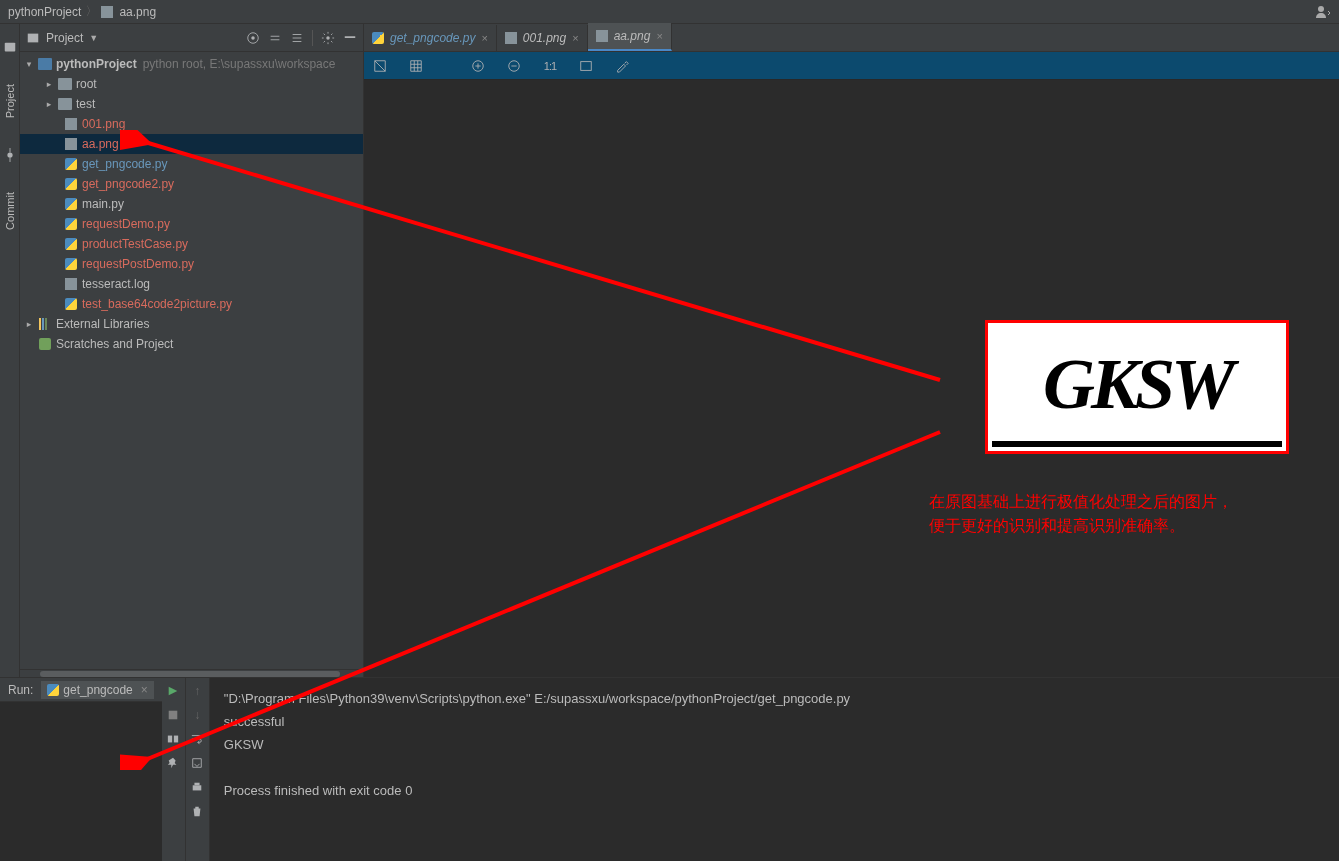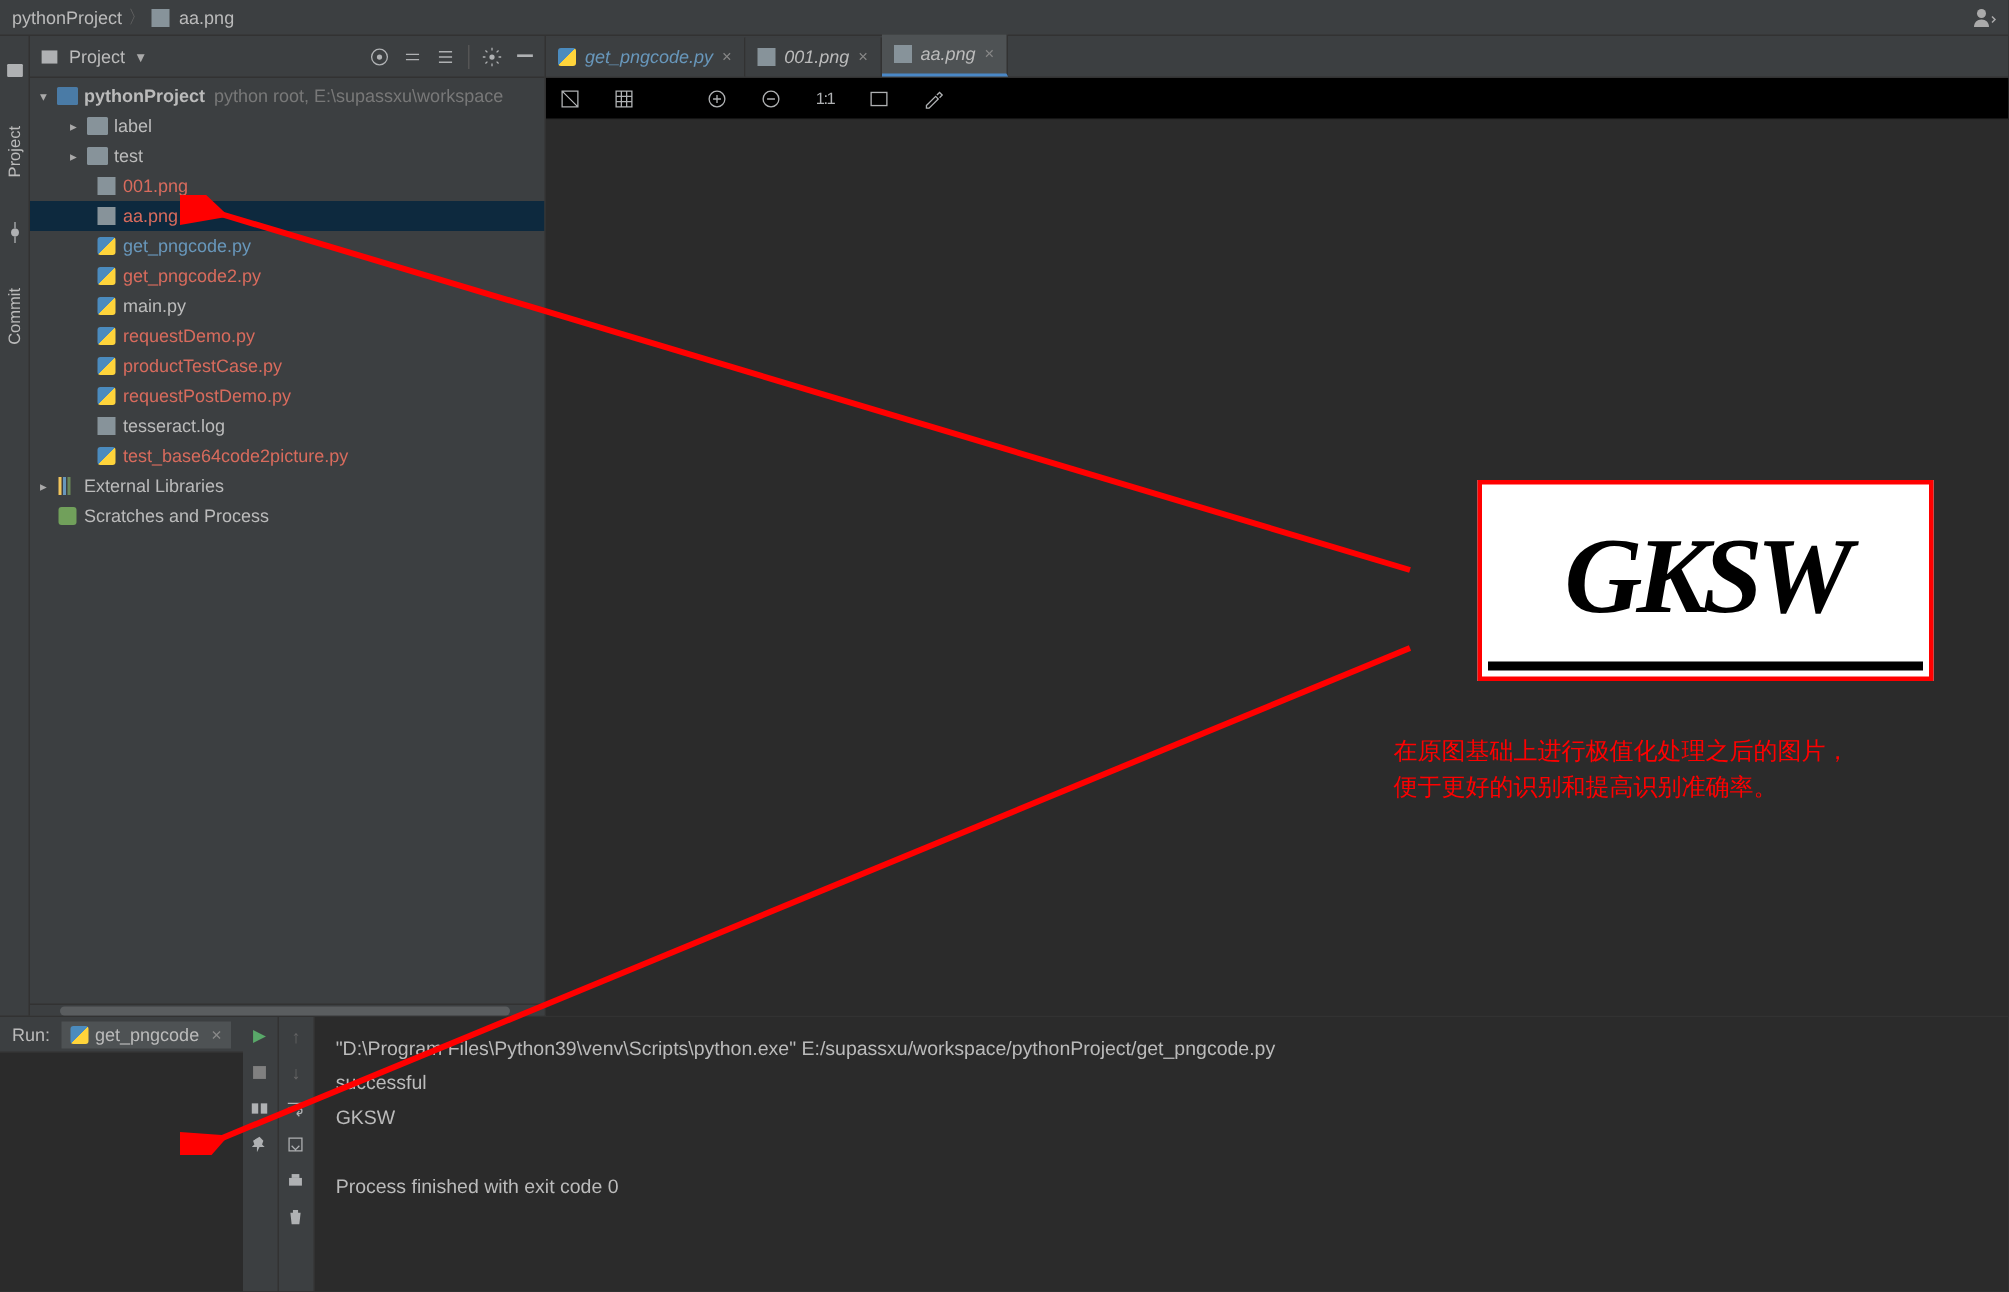--- a/index.html
+++ b/index.html
@@ -40,21 +40,21 @@
 .lib-ico span:nth-child(3){background:#6a8759;}
 .scratch-ico { width:12px; height:12px; background:#71a05b; border-radius:2px; }
 .editor-area { flex:1; background:#2b2b2b; display:flex; flex-direction:column; position:relative; }
 .tabs { height:28px; display:flex; align-items:flex-end; background:#3c3f41; border-bottom:1px solid #323232; }
 .tab { height:26px; display:flex; align-items:center; padding:0 8px; gap:6px; cursor:pointer; border-right:1px solid #323232; background:#3c3f41; }
 .tab.active { background:#4e5254; border-bottom:2px solid #4a88c7; height:28px; }
 .tab .tlbl { color:#bbb; font-style:italic; }
 .tab .tlbl.vcs { color:#6897bb; }
 .tab .tlbl.novcs { color:#bbb; }
 .tab .close { color:#888; font-size:11px; cursor:pointer; }
-.img-toolbar { height:28px; display:flex; align-items:center; gap:20px; padding:0 8px; background:#000000; border-bottom:1px solid #282828; }
+.img-toolbar { height:28px; display:flex; align-items:center; gap:20px; padding:0 8px; background:#0c4a6e; border-bottom:1px solid #282828; }
 .img-toolbar .tico { width:16px; height:16px; cursor:pointer; color:#afb1b3; display:flex; align-items:center; justify-content:center; font-size:12px; }
 .img-canvas { flex:1; background:#2b2b2b; position:relative; }
 .captcha-box { position:absolute; right:50px; top:240px; border:3px solid red; padding:4px; background:#fff; }
 .captcha-inner { width:290px; height:120px; background:#fff; display:flex; align-items:center; justify-content:center; border-bottom:6px solid #000; }
 .captcha-text { font-family:"Times New Roman",serif; font-style:italic; font-weight:bold; font-size:72px; color:#000; letter-spacing:-4px; }
 .annotation { position:absolute; right:50px; top:410px; width:360px; color:red; font-size:16px; line-height:1.5; }
 .run-panel { height:184px; border-top:1px solid #323232; display:flex; flex-direction:row; background:#2b2b2b; }
 .run-header { height:24px; display:flex; align-items:center; padding:0 8px; gap:8px; background:#3c3f41; border-bottom:1px solid #323232; }
 .run-header .rtab { display:flex; align-items:center; gap:4px; padding:2px 6px; background:#4e5254; }
 .run-body { flex:1; display:flex; }
@@ -137,21 +137,21 @@
             <span class="folder-ico blue"></span>
           </span>
         <span class="lbl" style="font-weight:bold">pythonProject</span>
         <span class="hint">python root, E:\supassxu\workspace</span>
       </div>
       <div class="tree-row" style="padding-left:24px">
         <span class="arrow">▸</span>
         <span class="ico">
             <span class="folder-ico"></span>
           </span>
-        <span class="lbl">label</span>
+        <span class="lbl">root</span>
       </div>
       <div class="tree-row" style="padding-left:24px">
         <span class="arrow">▸</span>
         <span class="ico">
             <span class="folder-ico"></span>
           </span>
         <span class="lbl">test</span>
       </div>
       <div class="tree-row" style="padding-left:40px">
         <span class="ico">
@@ -221,21 +221,21 @@
               <span></span>
               <span></span>
             </span>
           </span>
         <span class="lbl">External Libraries</span>
       </div>
       <div class="tree-row" style="padding-left:14px">
         <span class="ico">
             <span class="scratch-ico"></span>
           </span>
-        <span class="lbl">Scratches and Process</span>
+        <span class="lbl">Scratches and Project</span>
       </div>
     </div>
     <div class="scrollbar-stub">
         <div class="thumb"></div>
       </div>
   </div>
 
   <div class="editor-area">
     <div class="tabs">
       <div class="tab">

